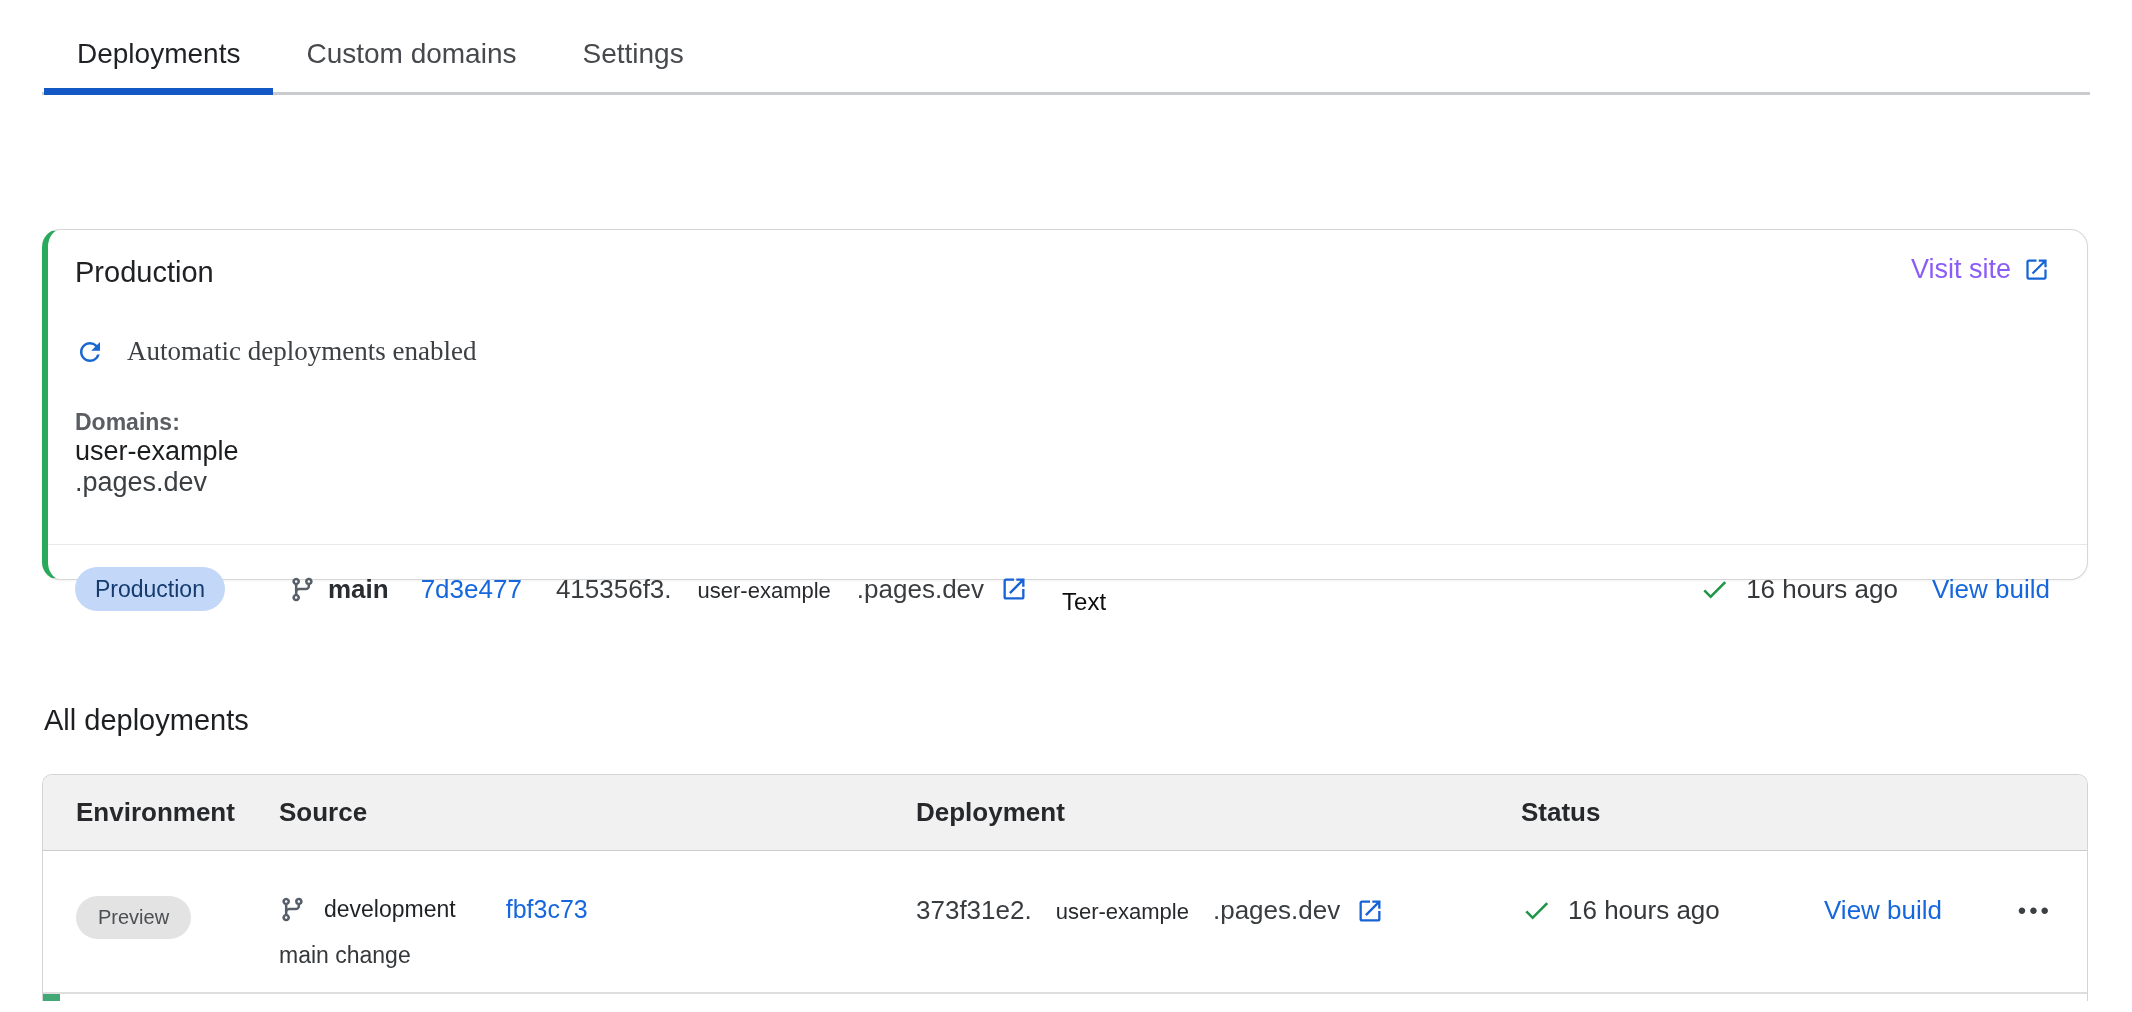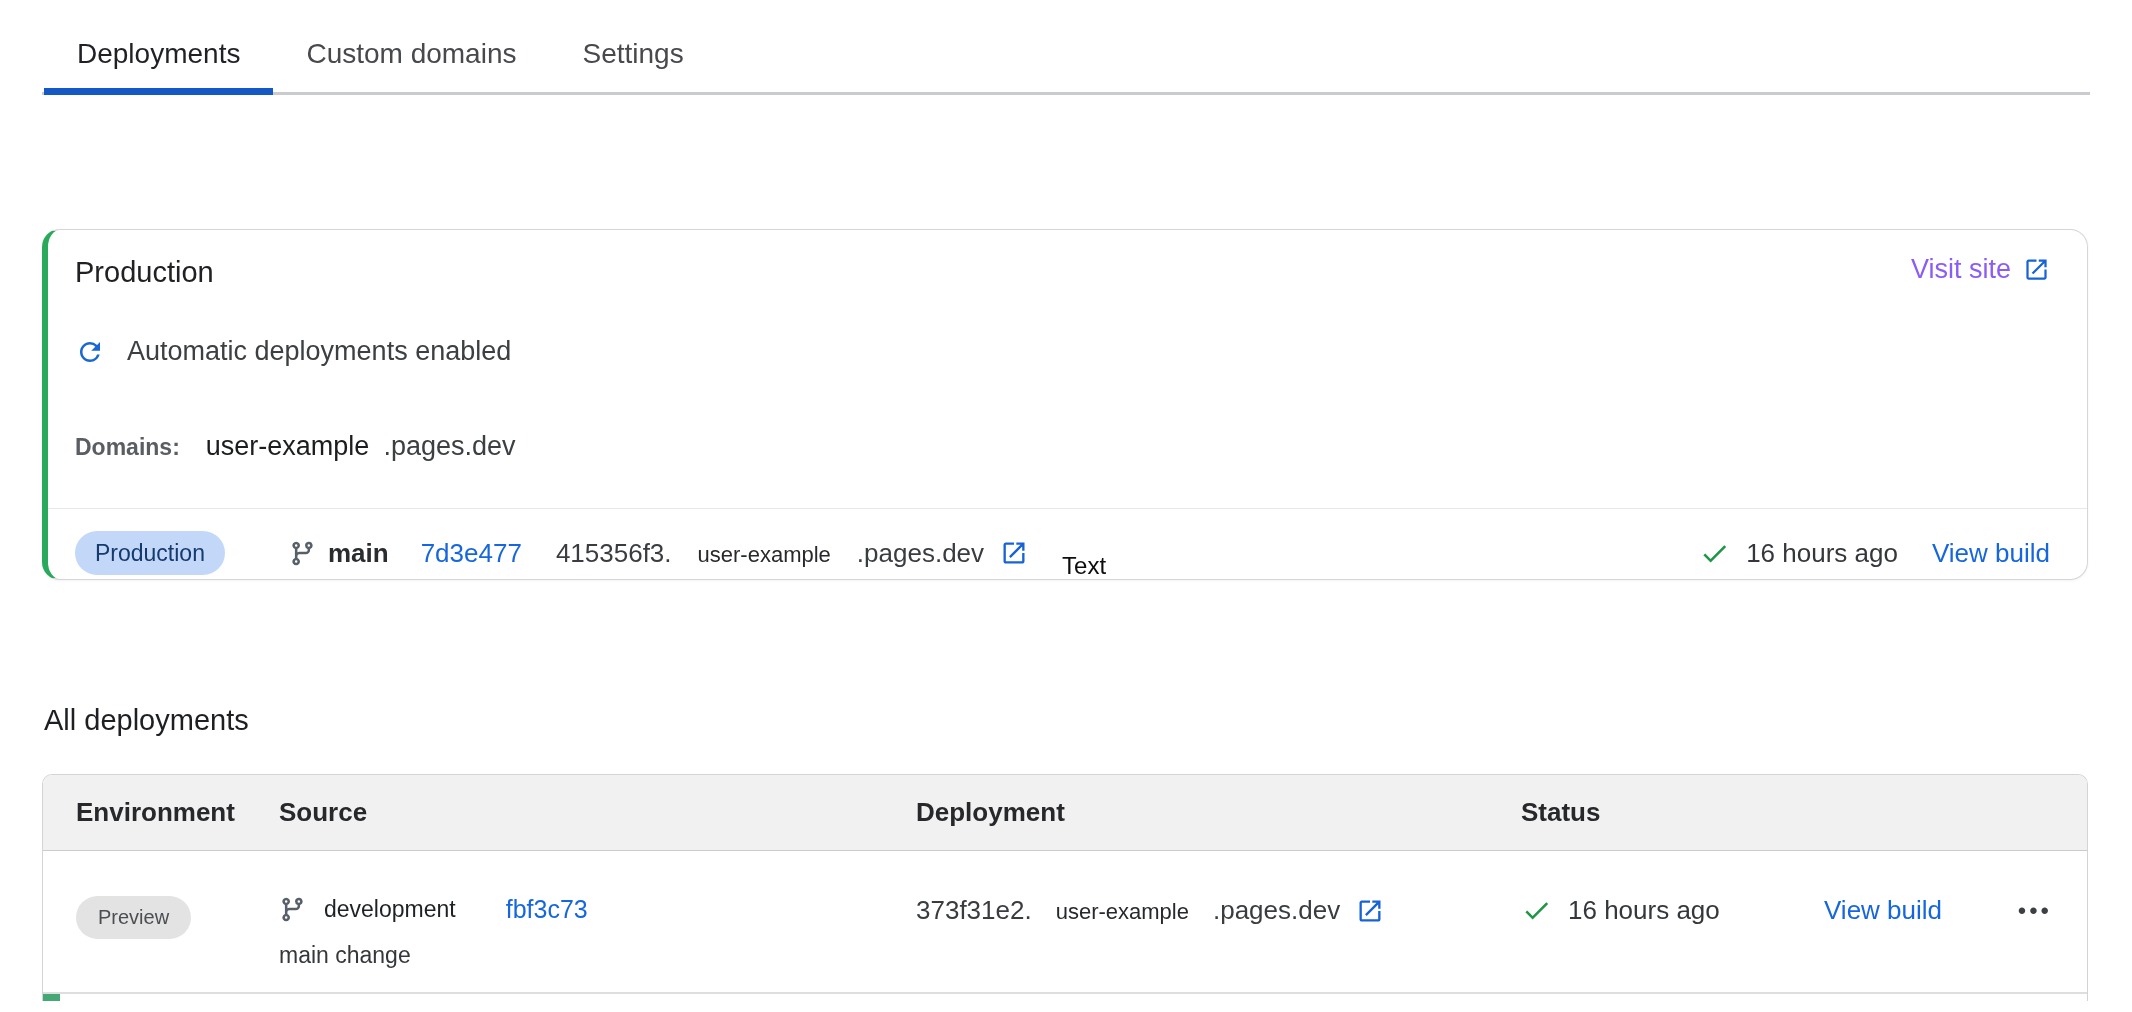--- a/index.html
+++ b/index.html
@@ -30,22 +30,22 @@
     border:1px solid var(--card-border);border-left:6px solid var(--green-border);
     border-radius:18px;box-shadow:0 1px 3px rgba(0,0,0,0.05);
   }
   .card-body{padding:24px 37px 0 27px;}
   .card-head{display:flex;justify-content:space-between;align-items:flex-start;}
   .card-title{font-size:29px;font-weight:500;line-height:36px;color:#202124;}
   .visit-site{display:inline-flex;align-items:center;gap:12px;cursor:pointer;text-decoration:none;color:#8b5cf6;}
   .visit-site .vs-label{font-size:27px;font-weight:500;}
   .icon{display:inline-flex;flex:none;}
   .auto-row{display:flex;align-items:center;gap:22px;margin-top:46px;}
-  .auto-text{font-size:27px;color:#3c4043;}
-  .domains-row{display:flex;align-items:baseline;margin-top:64px;}
+  .auto-text{font-size:27px;color:#3c4043;font-family:Liberation Serif, serif;}
+  .domains-row{display:flex;align-items:baseline;margin-top:42px;flex-direction:column;}
   .domains-label{font-size:23px;font-weight:600;color:var(--text-gray);margin-right:26px;}
   .domain-name{font-size:27px;color:#1b1d1f;margin-right:14px;}
   .domain-suffix{font-size:27px;color:#3c4043;}
   .card-divider{height:1px;background:#e8e8e8;margin-top:46px;}
   .prod-row{height:88px;display:flex;align-items:center;padding:0 37px 0 27px;}
   .badge{display:inline-flex;align-items:center;justify-content:center;border-radius:24px;white-space:nowrap;}
   .badge.production{background:var(--prod-badge-bg);color:var(--prod-badge-text);font-size:23px;height:44px;padding:0 20px;}
   .badge.preview{background:var(--prev-badge-bg);color:var(--prev-badge-text);font-size:20px;height:43px;padding:0 22px;}
   .branch-icon{color:#57606a;}
   .branch-name{font-size:26px;font-weight:700;color:#2a2d30;}

